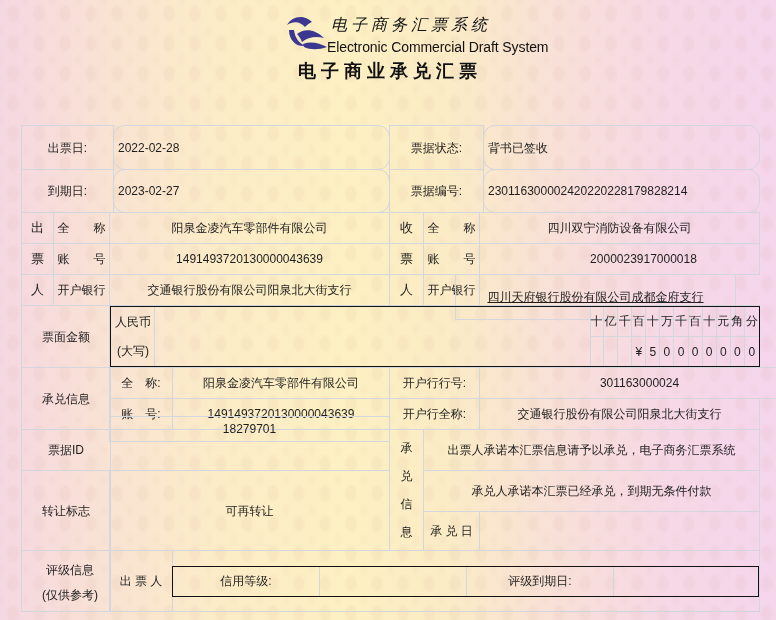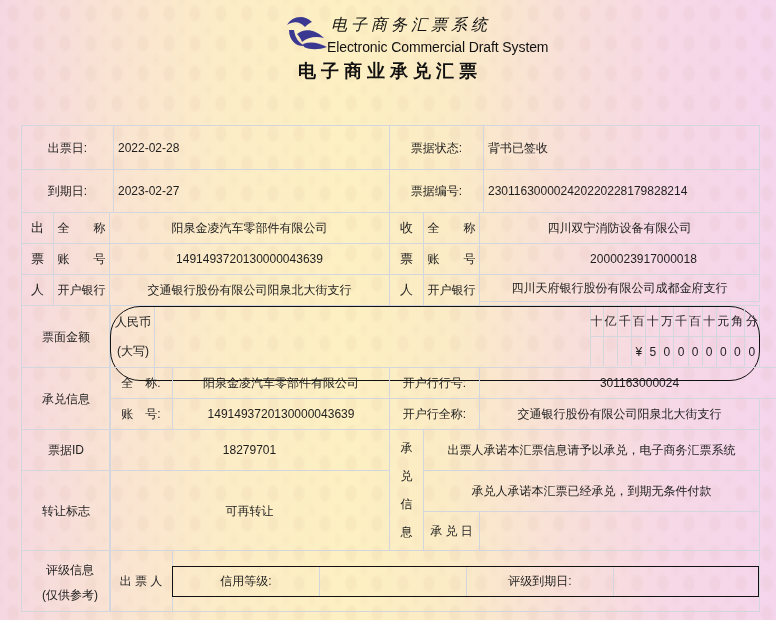--- a/index.html
+++ b/index.html
@@ -12,21 +12,21 @@
       radial-gradient(ellipse 5px 7px at 50% 50%, rgba(190,140,120,0.05) 0, transparent 100%) 13px 15px / 26px 30px,
       linear-gradient(90deg, #f5d7e2 0%, #f9e3d3 14%, #fcecc7 28%, #fdf0c2 45%, #fbebc6 58%, #f8e0d8 72%, #f6d8e6 86%, #f5d5ec 100%);
   }
   .abs { position:absolute; box-sizing:border-box; }
   .cell {
     position:absolute; box-sizing:border-box;
     border:1px solid #d4d6de;
     display:flex; align-items:center; justify-content:center;
     font-size:12px; line-height:14px; white-space:nowrap;
   }
-  .left { justify-content:flex-start; padding-left:4px; }
+  .left { justify-content:flex-start; padding-left:4px;border-radius:12px; }
   .vcol { flex-direction:column; justify-content:space-around; padding:4px 0; }
   .box { position:absolute; box-sizing:border-box; border:1px solid #111; }
   .inner { position:absolute; box-sizing:border-box; display:flex; align-items:center; justify-content:center; font-size:12px; white-space:nowrap; }
   .vline { position:absolute; top:0; bottom:0; width:1px; background:#d4d6de; }
   .hline { position:absolute; left:0; right:0; height:1px; background:#d4d6de; }
   .sys-cn { font-family:"DejaVu Serif", serif; font-size:16px; letter-spacing:4px; font-style:italic; color:#111; }
   .sys-en { font-size:14px; color:#111; letter-spacing:-0.1px; }
   .title { font-size:18px; font-weight:bold; letter-spacing:5px; color:#111; }
   .dg { width:14.08px; }
 </style>
@@ -69,25 +69,25 @@
   <div class="cell" style="left:109px;top:274px;width:281px;height:32px;">交通银行股份有限公司阳泉北大街支行</div>
 
   <div class="cell" style="left:389px;top:212px;width:35px;height:32px;font-size:13px;">收</div>
   <div class="cell" style="left:389px;top:243px;width:35px;height:32px;font-size:13px;">票</div>
   <div class="cell" style="left:389px;top:274px;width:35px;height:32px;font-size:13px;">人</div>
   <div class="cell" style="left:423px;top:212px;width:57px;height:32px;">全　　称</div>
   <div class="cell" style="left:423px;top:243px;width:57px;height:32px;">账　　号</div>
   <div class="cell" style="left:423px;top:274px;width:57px;height:32px;">开户银行</div>
   <div class="cell" style="left:479px;top:212px;width:281px;height:32px;">四川双宁消防设备有限公司</div>
   <div class="cell" style="left:479px;top:243px;width:281px;height:32px;padding-left:48px;">2000023917000018</div>
-  <div class="cell" style="left:479px;top:274px;width:281px;height:28px;">四川天府银行股份有限公司成都金府支行</div>
+  <div class="cell" style="left:455px;top:274px;width:281px;height:46px;text-decoration:underline;">四川天府银行股份有限公司成都金府支行</div>
 
   <div class="cell" style="left:21px;top:305px;width:90px;height:63px;">票面金额</div>
   <div class="cell" style="left:109px;top:305px;width:651px;height:63px;"></div>
-  <div class="box" style="left:110px;top:306px;width:650px;height:75px;border-radius:30px;">
+  <div class="box" style="left:110px;top:306px;width:650px;height:61px;">
     <div class="inner" style="left:0;top:0;width:44px;height:30px;">人民币</div>
     <div class="inner" style="left:0;top:30px;width:44px;height:29px;">(大写)</div>
     <div class="vline" style="left:43px;"></div>
     <div class="abs" style="left:479px;top:0;width:169px;height:59px;">
       <div class="vline" style="left:0;"></div>
       <div class="hline" style="top:29px;"></div>
       <div class="abs" style="left:0;top:0;width:169px;height:29px;display:flex;">
         <div class="inner dg" style="position:relative;border-right:1px solid #d4d6de;height:29px;">十</div>
         <div class="inner dg" style="position:relative;border-right:1px solid #d4d6de;height:29px;">亿</div>
         <div class="inner dg" style="position:relative;border-right:1px solid #d4d6de;height:29px;">千</div>
@@ -122,21 +122,21 @@
   <div class="cell" style="left:109px;top:367px;width:64px;height:32px;">全　称:</div>
   <div class="cell" style="left:109px;top:398px;width:64px;height:32px;">账　号:</div>
   <div class="cell" style="left:172px;top:367px;width:218px;height:32px;">阳泉金凌汽车零部件有限公司</div>
   <div class="cell" style="left:172px;top:398px;width:218px;height:32px;">1491493720130000043639</div>
   <div class="cell" style="left:389px;top:367px;width:91px;height:32px;">开户行行号:</div>
   <div class="cell" style="left:389px;top:398px;width:91px;height:32px;">开户行全称:</div>
   <div class="cell" style="left:479px;top:367px;width:321px;height:32px;">301163000024</div>
   <div class="cell" style="left:479px;top:398px;width:281px;height:32px;">交通银行股份有限公司阳泉北大街支行</div>
 
   <div class="cell" style="left:21px;top:429px;width:90px;height:42px;">票据ID</div>
-  <div class="cell" style="left:109px;top:429px;width:281px;height:42px;">18279701</div>
+  <div class="cell" style="left:109px;top:416px;width:281px;height:26px;">18279701</div>
 
   <div class="cell" style="left:21px;top:470px;width:90px;height:81px;">转让标志</div>
   <div class="cell" style="left:109px;top:470px;width:281px;height:81px;">可再转让</div>
 
   <div class="cell vcol" style="left:389px;top:429px;width:35px;height:122px;">
     <span>承</span>
     <span>兑</span>
     <span>信</span>
     <span>息</span>
   </div>

